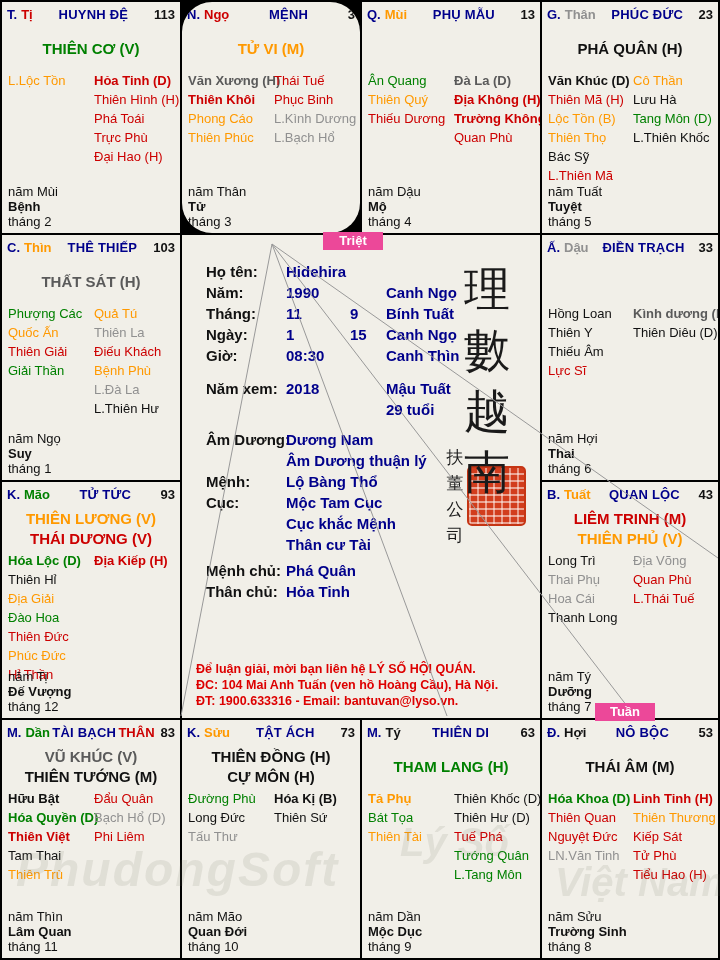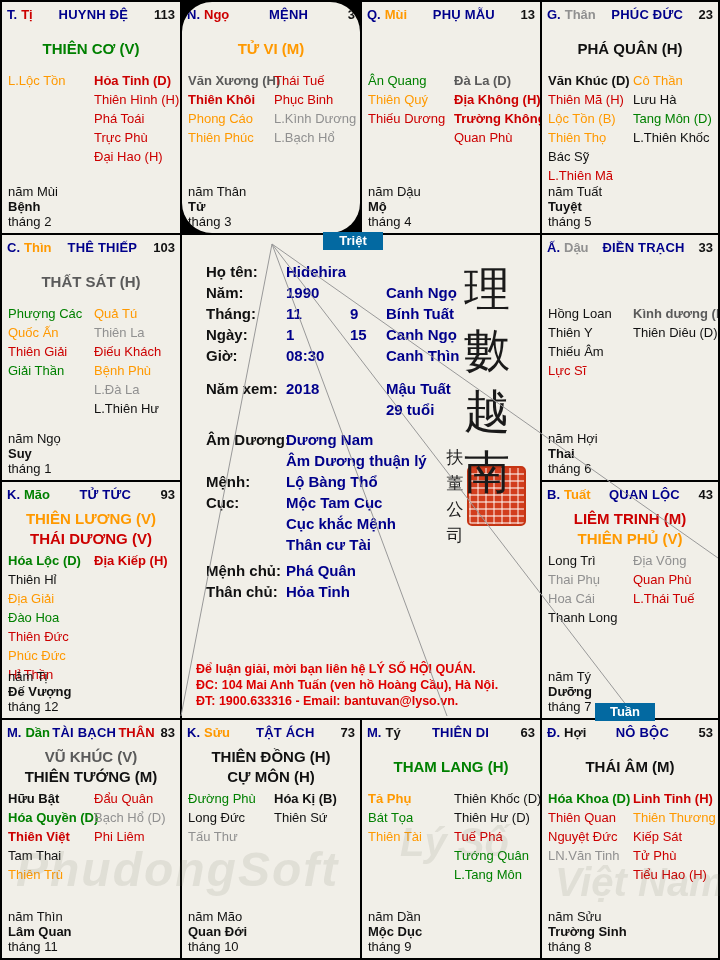--- a/index.html
+++ b/index.html
@@ -36,21 +36,21 @@
          font-family:"DejaVu Serif",serif;font-size:46px;line-height:61px;color:#1a1a1a;}
   .calli-small{position:absolute;left:261px;top:209px;width:24px;text-align:center;z-index:3;
          font-family:"DejaVu Serif",serif;font-size:17px;line-height:26px;color:#1a1a1a;}
   .seal{position:absolute;left:285px;top:231px;width:55px;height:56px;z-index:2;
         background:
           repeating-linear-gradient(0deg, rgba(255,245,240,.55) 0 2px, rgba(255,245,240,0) 2px 7px),
           repeating-linear-gradient(90deg, rgba(255,245,240,.5) 0 2px, rgba(255,245,240,0) 2px 8px),
           #d0300e;
         border:2px solid #c22705;border-radius:5px;opacity:.93;}
   
-  .badge{position:absolute;background:#0369a1;color:#fff;font-size:13px;font-weight:bold;
+  .badge{position:absolute;background:#ec4899;color:#fff;font-size:13px;font-weight:bold;
          text-align:center;height:18px;line-height:18px;z-index:8;}
   .triet{left:323px;top:232px;width:60px;}
   .tuan{left:595px;top:703px;width:60px;}
   #lines{position:absolute;left:0;top:0;z-index:6;pointer-events:none;}
   .wm{position:absolute;font-style:italic;font-weight:bold;color:rgba(110,105,90,.12);
       z-index:1;white-space:nowrap;}
   .wm1{left:16px;top:842px;font-size:48px;letter-spacing:2px;}
   .wm2{left:400px;top:820px;font-size:40px;}
   .wm3{left:555px;top:860px;font-size:40px;}
 </style>

